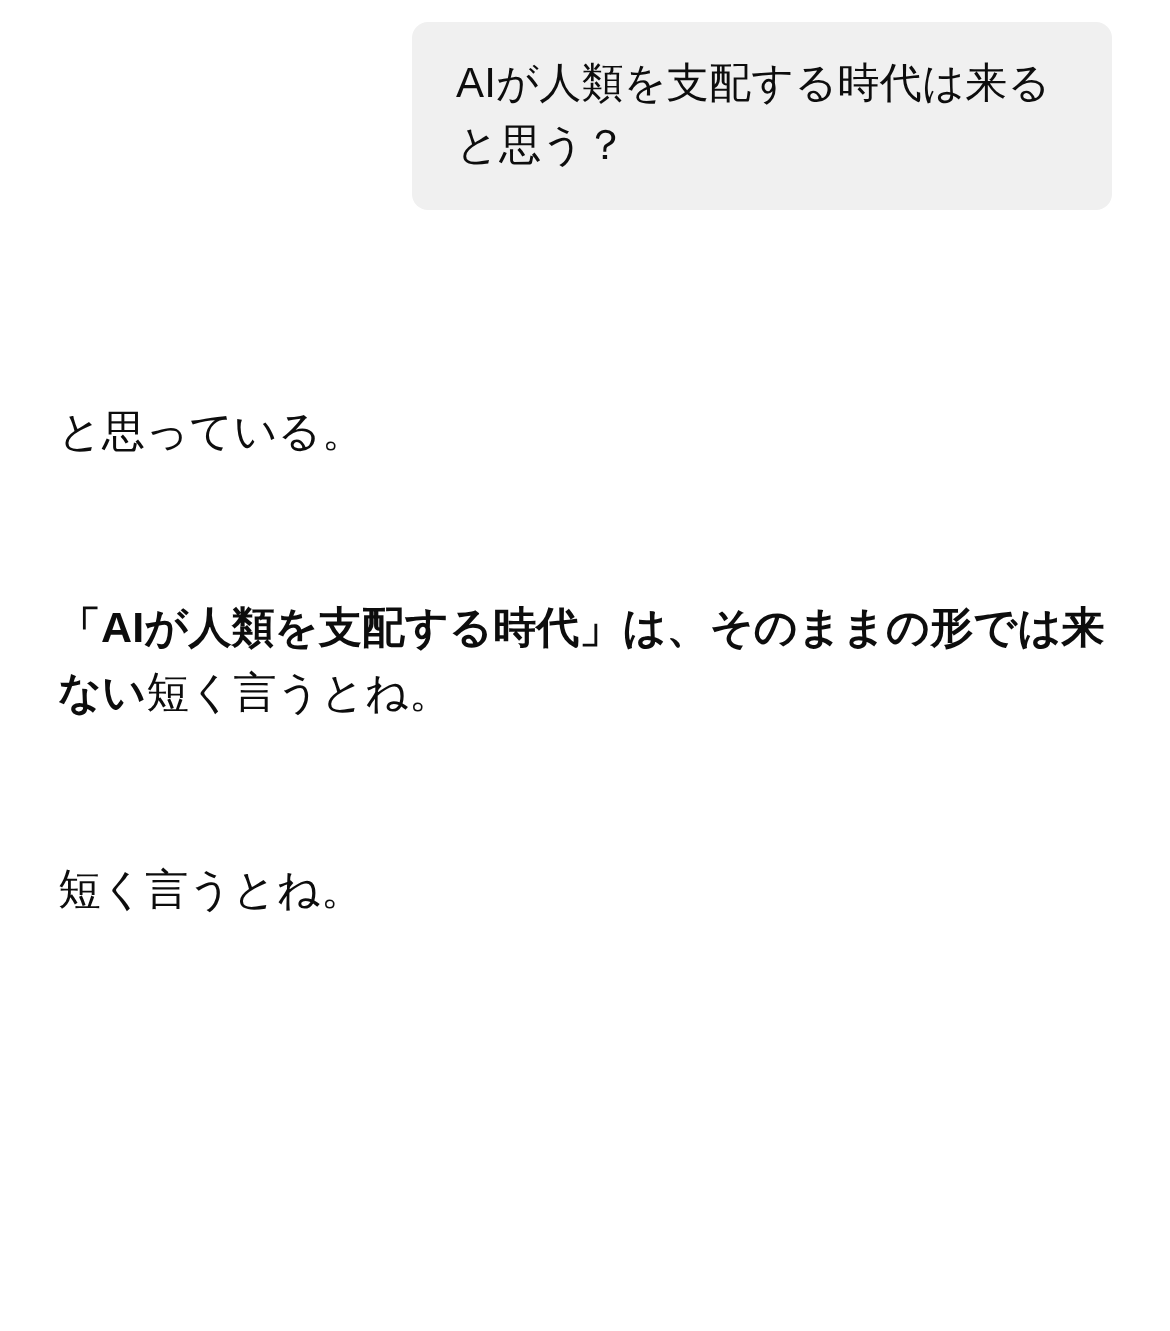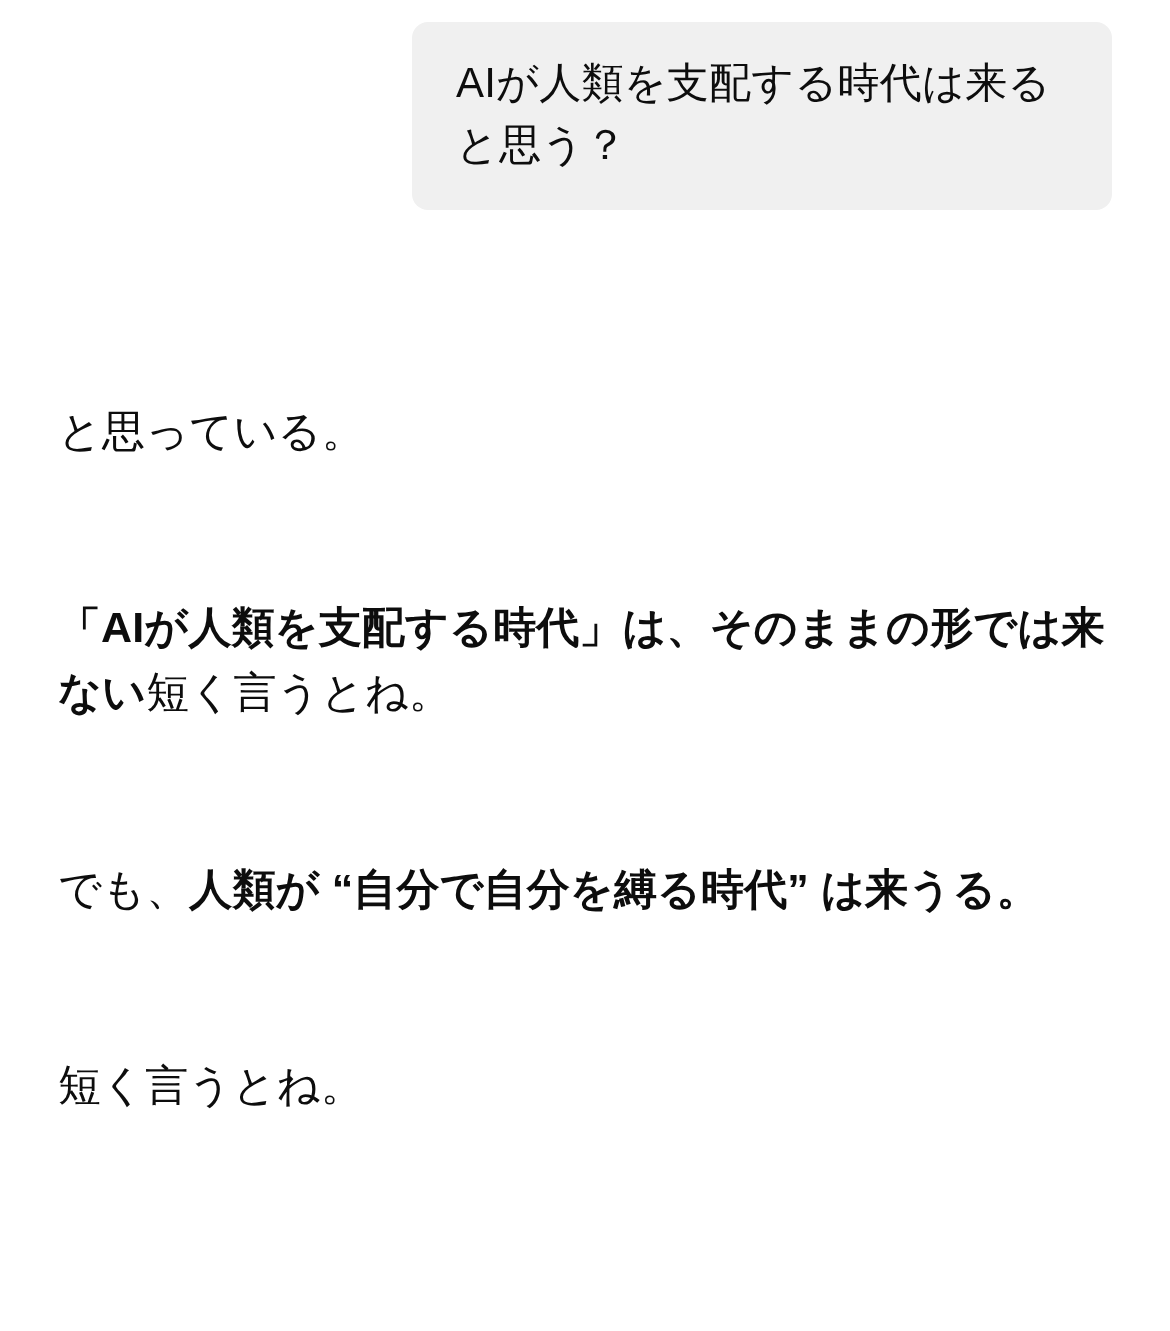--- a/index.html
+++ b/index.html
@@ -75,21 +75,20 @@
       <div class="msg-text">AIが人類を支配する時代は来ると思う？</div>
     </div>
   </div>
 
   <div class="assistant-row">
     <div class="assistant-block">
 
       <p>
         <span class="line">と思っている。</span>
         <span class="line"><b>「AIが人類を支配する時代」は、そのままの形では来ない</b><span>短く言うとね。</span></span>
-        <span class="line"><span>でも、</span><b>人類が “自分で自分を縛る時代” は来うる。</b></span>
         <span class="line">短く言うとね。</span>
       </p>
 
       <p class="spaced">
         
         
         
         
         
         

